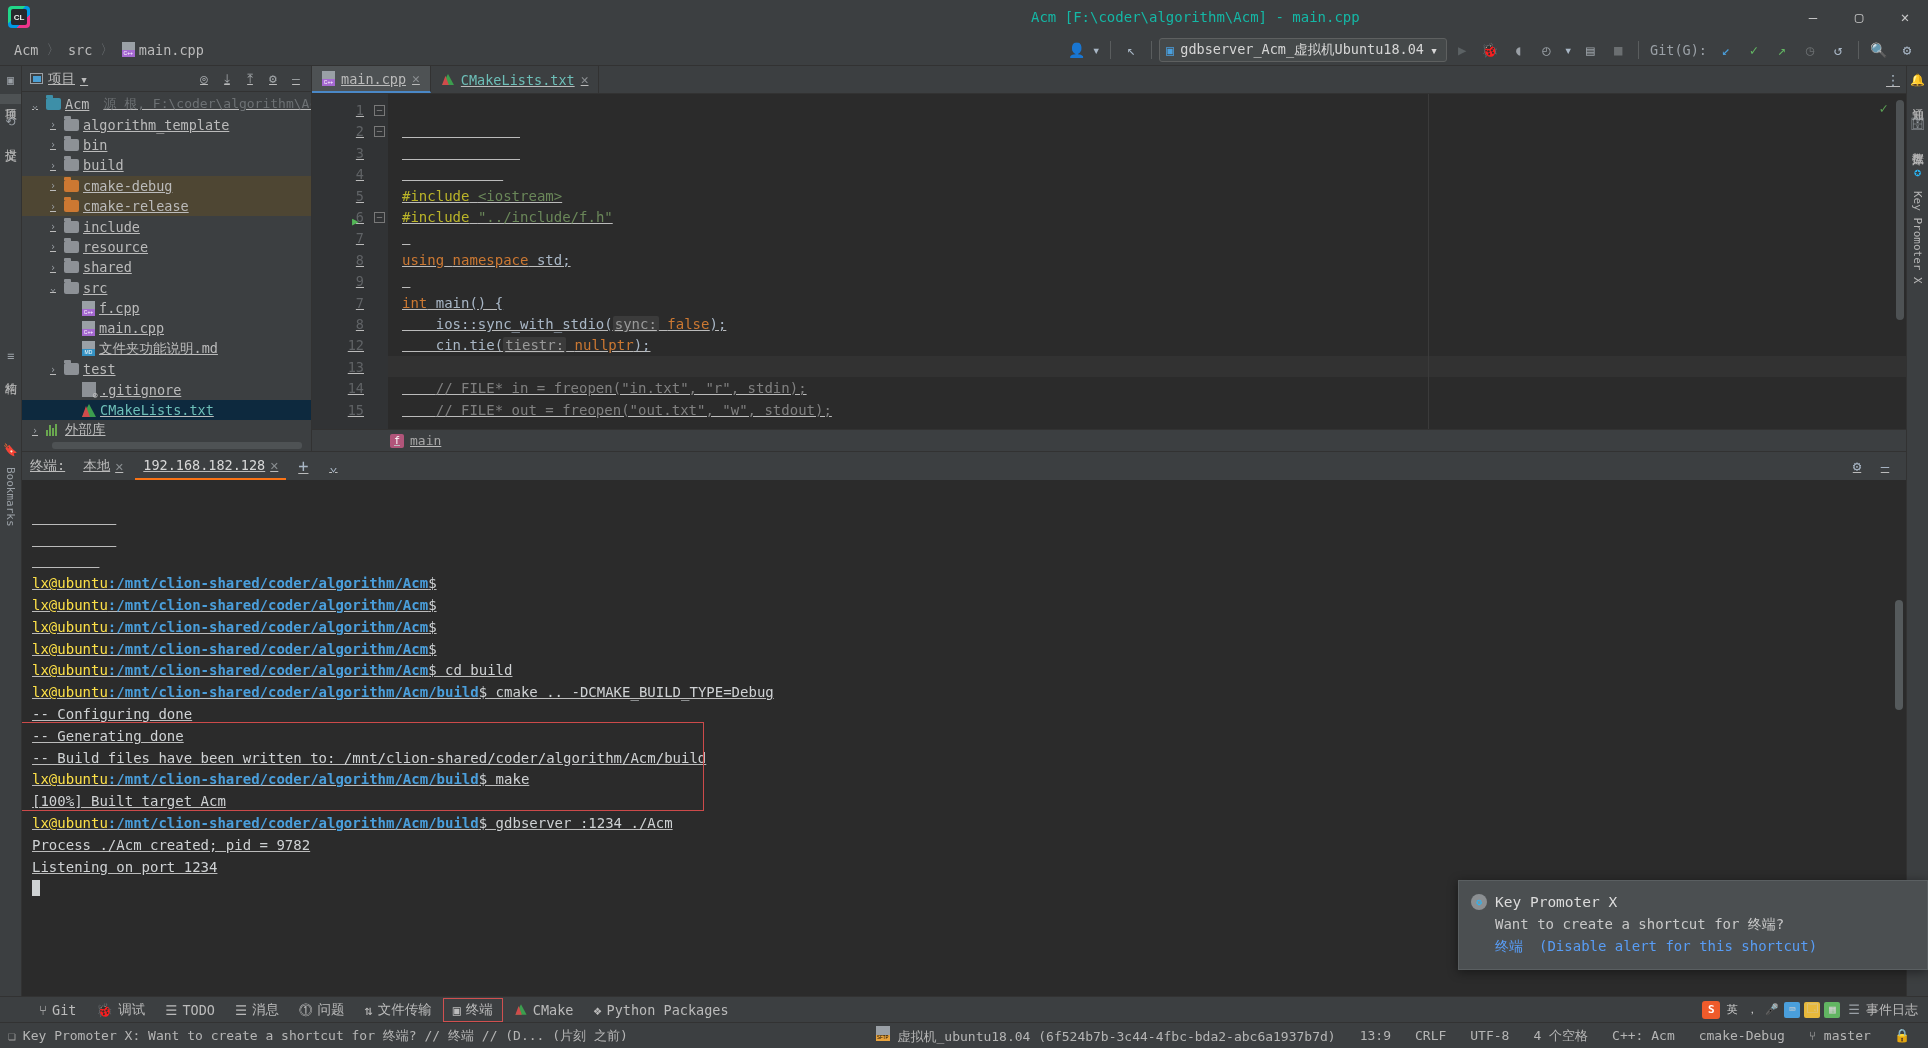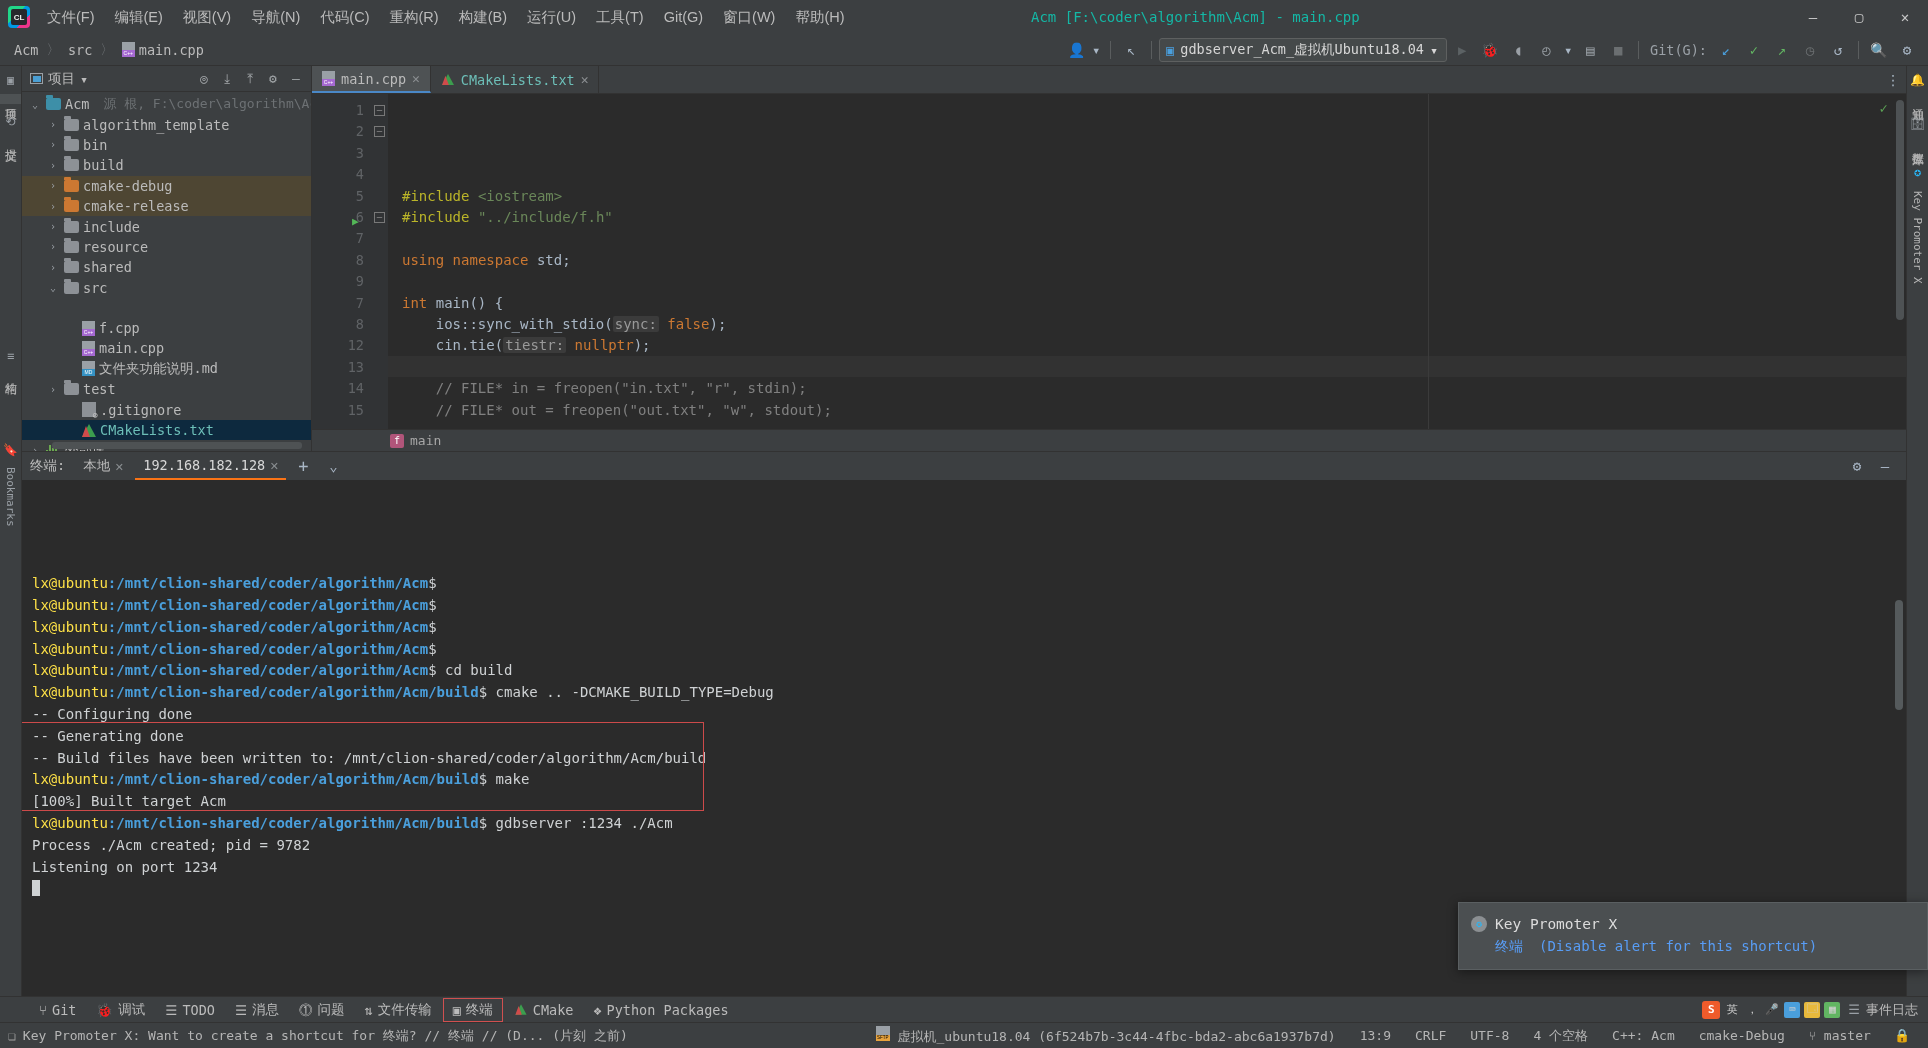--- a/index.html
+++ b/index.html
@@ -91,21 +91,21 @@
     white-space:nowrap; letter-spacing:0px;
   }
   .rail-item.active{ background:#4e5254; }
   .rail-icon{ width:16px;height:16px;color:#9aa0a6; display:flex;align-items:center;justify-content:center;font-size:12px;}
 
   .right-rail{
     width:22px; flex:0 0 22px; background:#3c3f41; border-left:1px solid #323232;
     display:flex; flex-direction:column; align-items:center; padding-top:6px; gap:6px;
   }
 
-  .center{ flex:1 1 auto; display:flex; flex-direction:column; min-width:0; }
+  .center{ flex:1 1 auto; display:flex; flex-direction:column; min-width:0;text-decoration:underline; }
   .upper{ display:flex; height:385px; flex:0 0 385px; min-height:0;}
 
   
   .project-panel{ width:290px; flex:0 0 290px; background:#3c3f41; display:flex; flex-direction:column; border-right:1px solid #323232;}
   .panel-header{
     height:26px; flex:0 0 26px; display:flex; align-items:center; padding:0 4px 0 8px; gap:6px;
     border-bottom:1px solid #323232;
   }
   .panel-title{ color:#bbbbbb; font-size:13.5px; display:flex; align-items:center; gap:5px;}
   .sq-icon{ width:13px;height:11px;border:1.5px solid #9aa0a6; display:inline-block; position:relative;}
@@ -241,34 +241,20 @@
   .sftp::after{content:"SFTP";position:absolute;left:0;bottom:0;width:14px;height:6px;background:#e8a33d;color:#000;font-size:4.5px;line-height:6px;text-align:center;font-family:"Liberation Sans",sans-serif;}
   .branch-icon{ color:#b5b5b5; font-size:12px;}
 </style>
 </head>
 <body>
 
 <div class="app">
 
   <div class="titlebar">
     <div class="cl-logo"></div>
-    <div class="menu">
-      <div class="menu-item">文件(F)</div>
-      <div class="menu-item">编辑(E)</div>
-      <div class="menu-item">视图(V)</div>
-      <div class="menu-item">导航(N)</div>
-      <div class="menu-item">代码(C)</div>
-      <div class="menu-item">重构(R)</div>
-      <div class="menu-item">构建(B)</div>
-      <div class="menu-item">运行(U)</div>
-      <div class="menu-item">工具(T)</div>
-      <div class="menu-item">Git(G)</div>
-      <div class="menu-item">窗口(W)</div>
-      <div class="menu-item">帮助(H)</div>
-    </div>
     <div class="win-title" style="left:62%;">Acm [F:\coder\algorithm\Acm] - main.cpp</div>
     <div class="win-btns">
       <div class="win-btn">—</div>
       <div class="win-btn">▢</div>
       <div class="win-btn close">✕</div>
     </div>
   </div>
 
   <div class="navbar">
     <div class="crumbs">
@@ -392,21 +378,21 @@
               <div class="tnode" style="padding-left: 24px;">
                 <span class="arrow">›</span>
                 <span class="folder"></span>
                 <span class="lbl">shared</span>
               </div>
               <div class="tnode" style="padding-left: 24px;">
                 <span class="arrow">⌄</span>
                 <span class="folder"></span>
                 <span class="lbl">src</span>
               </div>
-              <div class="tnode" style="padding-left: 42px; margin-top: 20px;">
+              <div class="tnode" style="padding-left: 42px;">
                 <span class="arrow empty">›</span>
                 <span class="cppicon"></span>
                 <span class="lbl">f.cpp</span>
               </div>
               <div class="tnode" style="padding-left: 42px;">
                 <span class="arrow empty">›</span>
                 <span class="cppicon"></span>
                 <span class="lbl">main.cpp</span>
               </div>
               <div class="tnode" style="padding-left: 42px;">
@@ -531,20 +517,21 @@
       <div class="rail-icon" style="margin-top:10px;color:#29b6f6">✪</div>
       <div class="rail-item" style="font-size:11px">Key Promoter X</div>
     </div>
   </div>
 
   <div class="kp-popup">
     <div class="kp-title">
       <span class="kp-icon">✪</span>
       <span>Key Promoter X</span>
     </div>
+    <div class="kp-text">Want to create a shortcut for 终端?</div>
     <div class="kp-links">
       <span class="kp-link">终端</span>
       <span class="kp-link">(Disable alert for this shortcut)</span>
     </div>
   </div>
 
   <div class="toolwin-bar">
     <div class="tw-item">
         <span>⑂</span>
         <span>Git</span>

